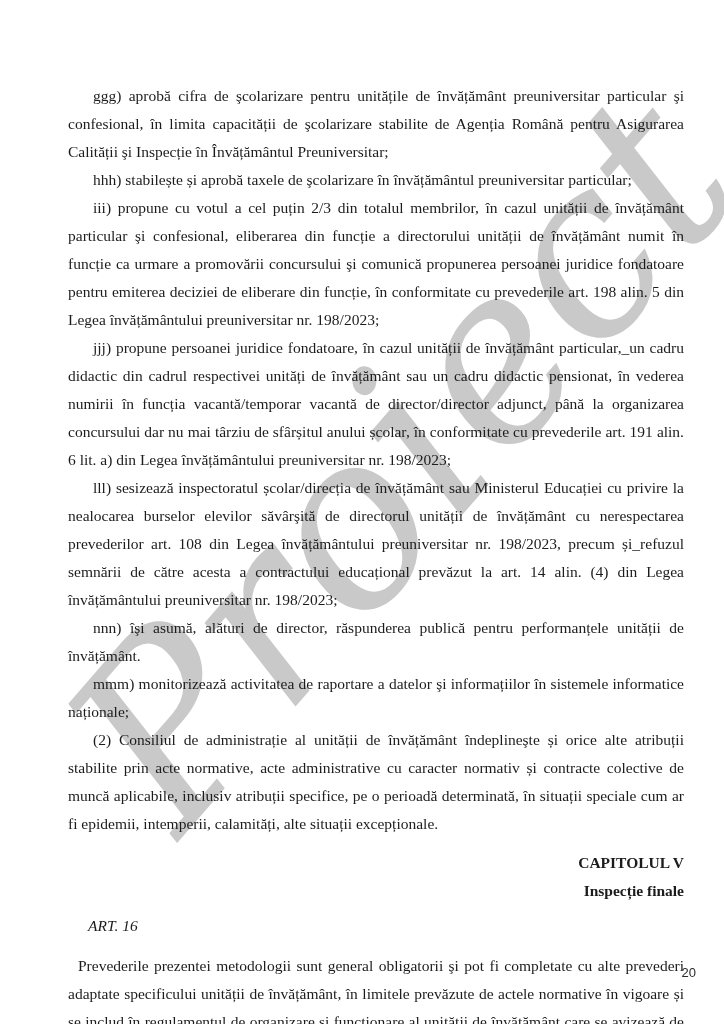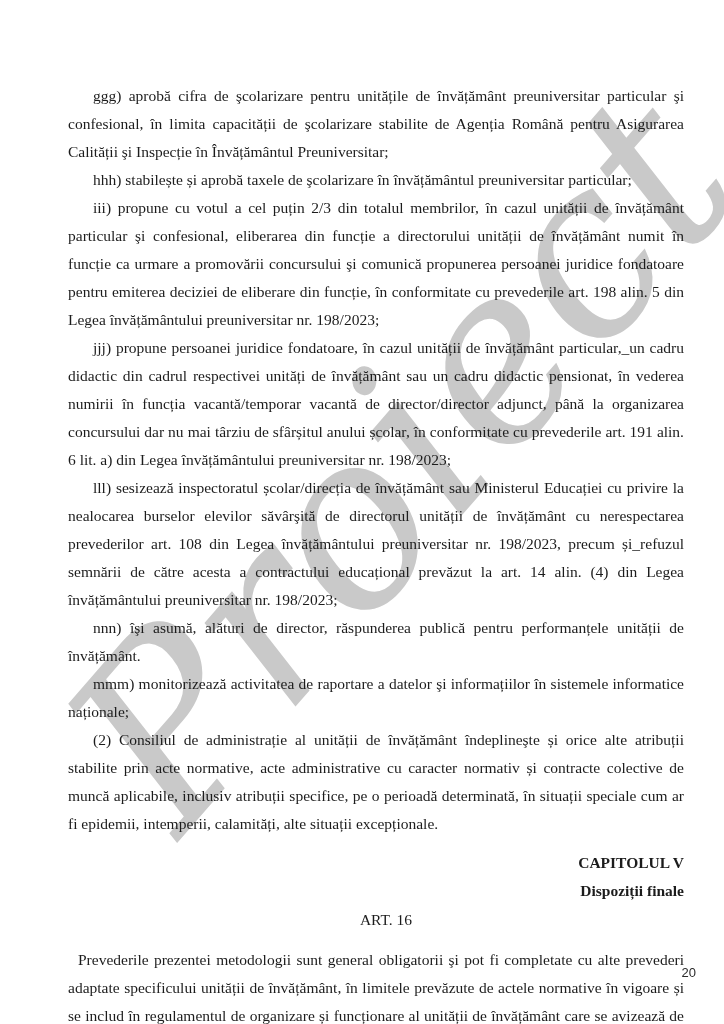--- a/index.html
+++ b/index.html
@@ -42,23 +42,24 @@
   p.indent { text-indent: 25px; }
   p.heading {
     font-weight: bold;
     margin-left: 20px;
     text-align: right;
     text-indent: 0;
   }
   p.chapter { margin-top: 11px; }
   p.article {
     margin-left: 20px;
-    margin-top: 1px;
-    text-align: center;
+    margin-top: 7px;
+    text-align: left;
     text-indent: 0;
+    font-style: italic;
   }
   p.final { margin-top: 12px; text-indent: 10px; }
   .page-number {
     position: absolute;
     right: 28px;
     bottom: 44px;
     z-index: 1;
     font-family: "Liberation Sans", sans-serif;
     font-size: 13px;
     color: #2b2b2b;
@@ -75,20 +76,20 @@
     <p class="indent">ggg) aprobă cifra de şcolarizare pentru unitățile de învățământ preuniversitar particular şi confesional, în limita capacității de şcolarizare stabilite de Agenția Română pentru Asigurarea Calității şi Inspecție în Învățământul Preuniversitar;</p>
     <p class="indent">hhh) stabilește și aprobă taxele de şcolarizare în învățământul preuniversitar particular;</p>
     <p class="indent">iii) propune cu votul a cel puțin 2/3 din totalul membrilor, în cazul unității de învățământ particular şi confesional, eliberarea din funcție a directorului unității de învățământ numit în funcție ca urmare a promovării concursului şi comunică propunerea persoanei juridice fondatoare pentru emiterea deciziei de eliberare din funcție, în conformitate cu prevederile art. 198 alin. 5 din Legea învățământului preuniversitar nr. 198/2023;</p>
     <p class="indent">jjj) propune persoanei juridice fondatoare, în cazul unității de învățământ particular,_un cadru didactic din cadrul respectivei unități de învățământ sau un cadru didactic pensionat, în vederea numirii în funcția vacantă/temporar vacantă de director/director adjunct, până  la organizarea concursului dar nu mai târziu de sfârșitul anului școlar, în conformitate cu prevederile art.  191 alin. 6 lit. a) din Legea învățământului preuniversitar nr. 198/2023;</p>
     <p class="indent">lll) sesizează inspectoratul școlar/direcția de învățământ sau Ministerul Educației cu privire la nealocarea burselor elevilor săvârşită de directorul unității de învățământ cu nerespectarea prevederilor art. 108 din Legea învățământului preuniversitar nr. 198/2023, precum și_refuzul semnării de către acesta a contractului educațional prevăzut la art. 14 alin. (4) din Legea învățământului preuniversitar nr. 198/2023;</p>
     <p class="indent">nnn) îşi asumă, alături de director, răspunderea publică pentru performanțele unității de învățământ.</p>
     <p class="indent">mmm) monitorizează activitatea de raportare a datelor şi informațiilor în sistemele informatice naționale;</p>
     <p class="indent">(2) Consiliul de administrație al unității de învățământ îndeplineşte și orice alte atribuții stabilite prin acte normative, acte administrative cu caracter normativ și contracte colective de muncă aplicabile, inclusiv atribuții specifice, pe o perioadă determinată, în situații speciale cum ar fi epidemii, intemperii, calamități, alte situații excepționale.</p>
 
     <p class="heading chapter">CAPITOLUL V</p>
-    <p class="heading">Dispoziții finale</p>
+    <p class="heading">Inspecție finale</p>
     <p class="article">ART. 16</p>
     <p class="final">Prevederile prezentei metodologii sunt general obligatorii şi pot fi completate cu alte prevederi adaptate specificului unității de învățământ, în limitele prevăzute de actele normative în vigoare și se includ în regulamentul de organizare și funcționare al unității de învățământ care se avizează de inspectoratul școlar/ direcția de învățământ.</p>
   </div>
 
   <div class="page-number">20</div>
 
 </div>
 
 </body></html>

